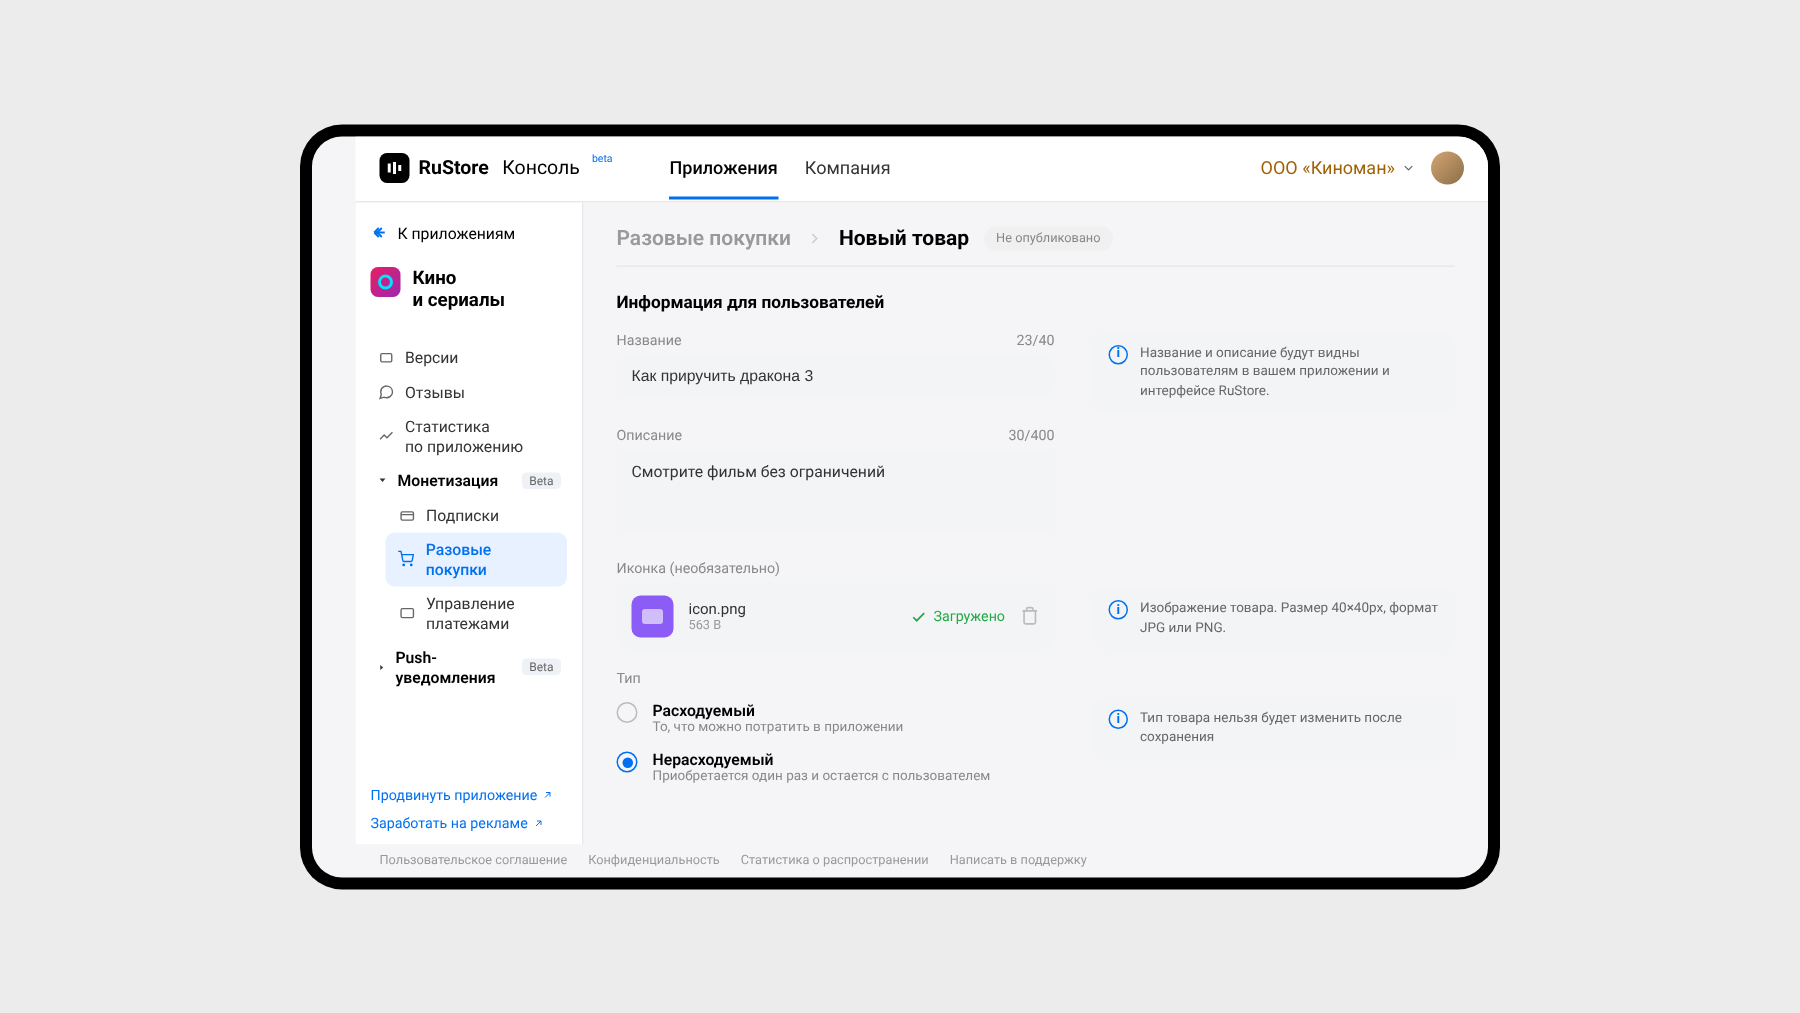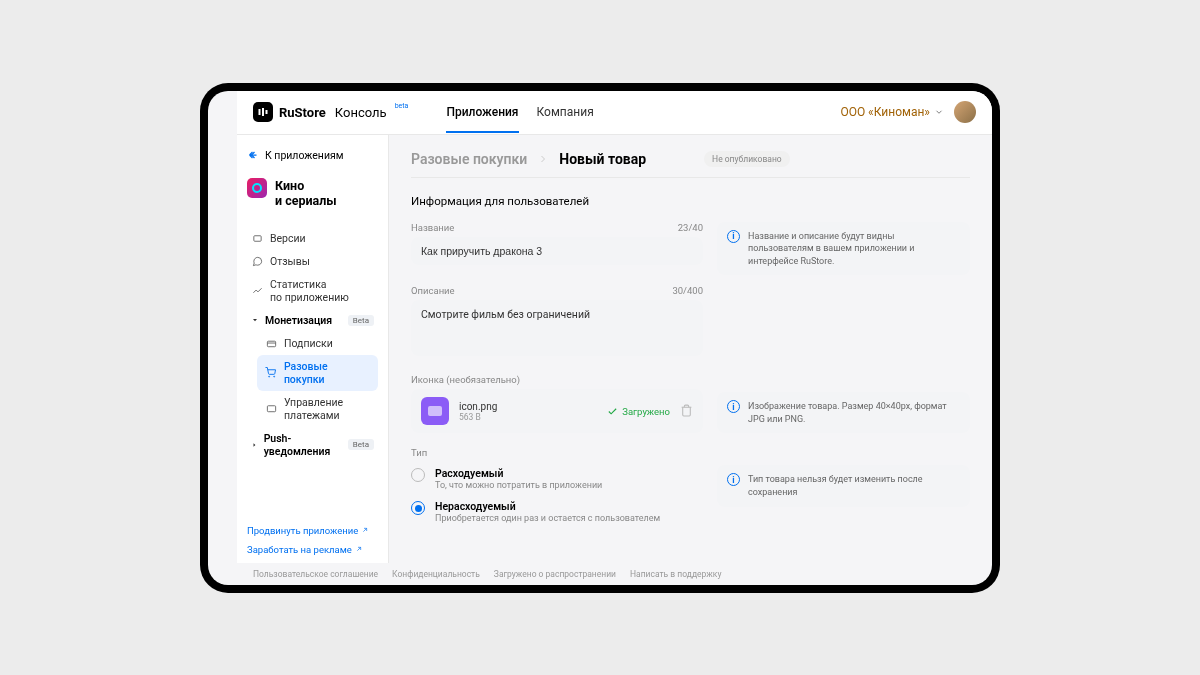--- a/index.html
+++ b/index.html
@@ -78,24 +78,24 @@
 .promo-link { font-size: 9.5px; color: #0070f0; cursor: pointer; display: flex; align-items: center; gap: 3px; }
 .main {
   flex: 1;
   overflow-y: auto;
   padding: 16px 22px;
 }
 .breadcrumb { display: flex; align-items: center; gap: 10px; margin-bottom: 10px; }
 .crumb-parent { color: #999; font-size: 14px; font-weight: 600; }
 .crumb-sep { color: #ccc; }
 .crumb-current { font-size: 14px; font-weight: 700; }
-.status-badge { font-size: 8.5px; background: #f0f0f0; color: #888; padding: 3px 8px; border-radius: 10px; margin-left: 48px; }
+.status-badge { font-size: 8.5px; background: #f0f0f0; color: #888; padding: 3px 8px; border-radius: 10px; }
 .divider { height: 1px; background: #e8e8e8; margin-bottom: 16px; }
-.section-title { font-size: 11.5px; font-weight: 400; margin-bottom: 14px; }
-.form-row { display: flex; gap: 14px; margin-bottom: 14px; align-items: flex-start; }
+.section-title { font-size: 11.5px; font-weight: 700; margin-bottom: 14px; }
+.form-row { display: flex; gap: 26px; margin-bottom: 14px; align-items: flex-start; }
 .form-left { width: 292px; }
 .field-header { display: flex; justify-content: space-between; font-size: 9.5px; color: #888; margin-bottom: 4px; }
 .text-input {
   width: 100%; background: #f3f4f6; border: none; border-radius: 8px;
   padding: 8px 10px; font-size: 10.5px; color: #333;
 }
 .textarea { height: 56px; resize: none; font-family: inherit; }
 .info-box {
   flex: 1; background: #f3f4f6; border-radius: 8px; padding: 8px 10px;
   display: flex; gap: 8px; align-items: flex-start;
@@ -363,18 +363,18 @@
           <div class="info-text">Тип товара нельзя будет изменить после сохранения</div>
         </div>
       </div>
 
     </div>
   </div>
 
   <div class="footer">
     <span class="footer-link">Пользовательское соглашение</span>
     <span class="footer-link">Конфиденциальность</span>
-    <span class="footer-link">Загружено о распространении</span>
+    <span class="footer-link">Статистика о распространении</span>
     <span class="footer-link">Написать в поддержку</span>
   </div>
 
 </div>
 </div>
 
 </body></html>

